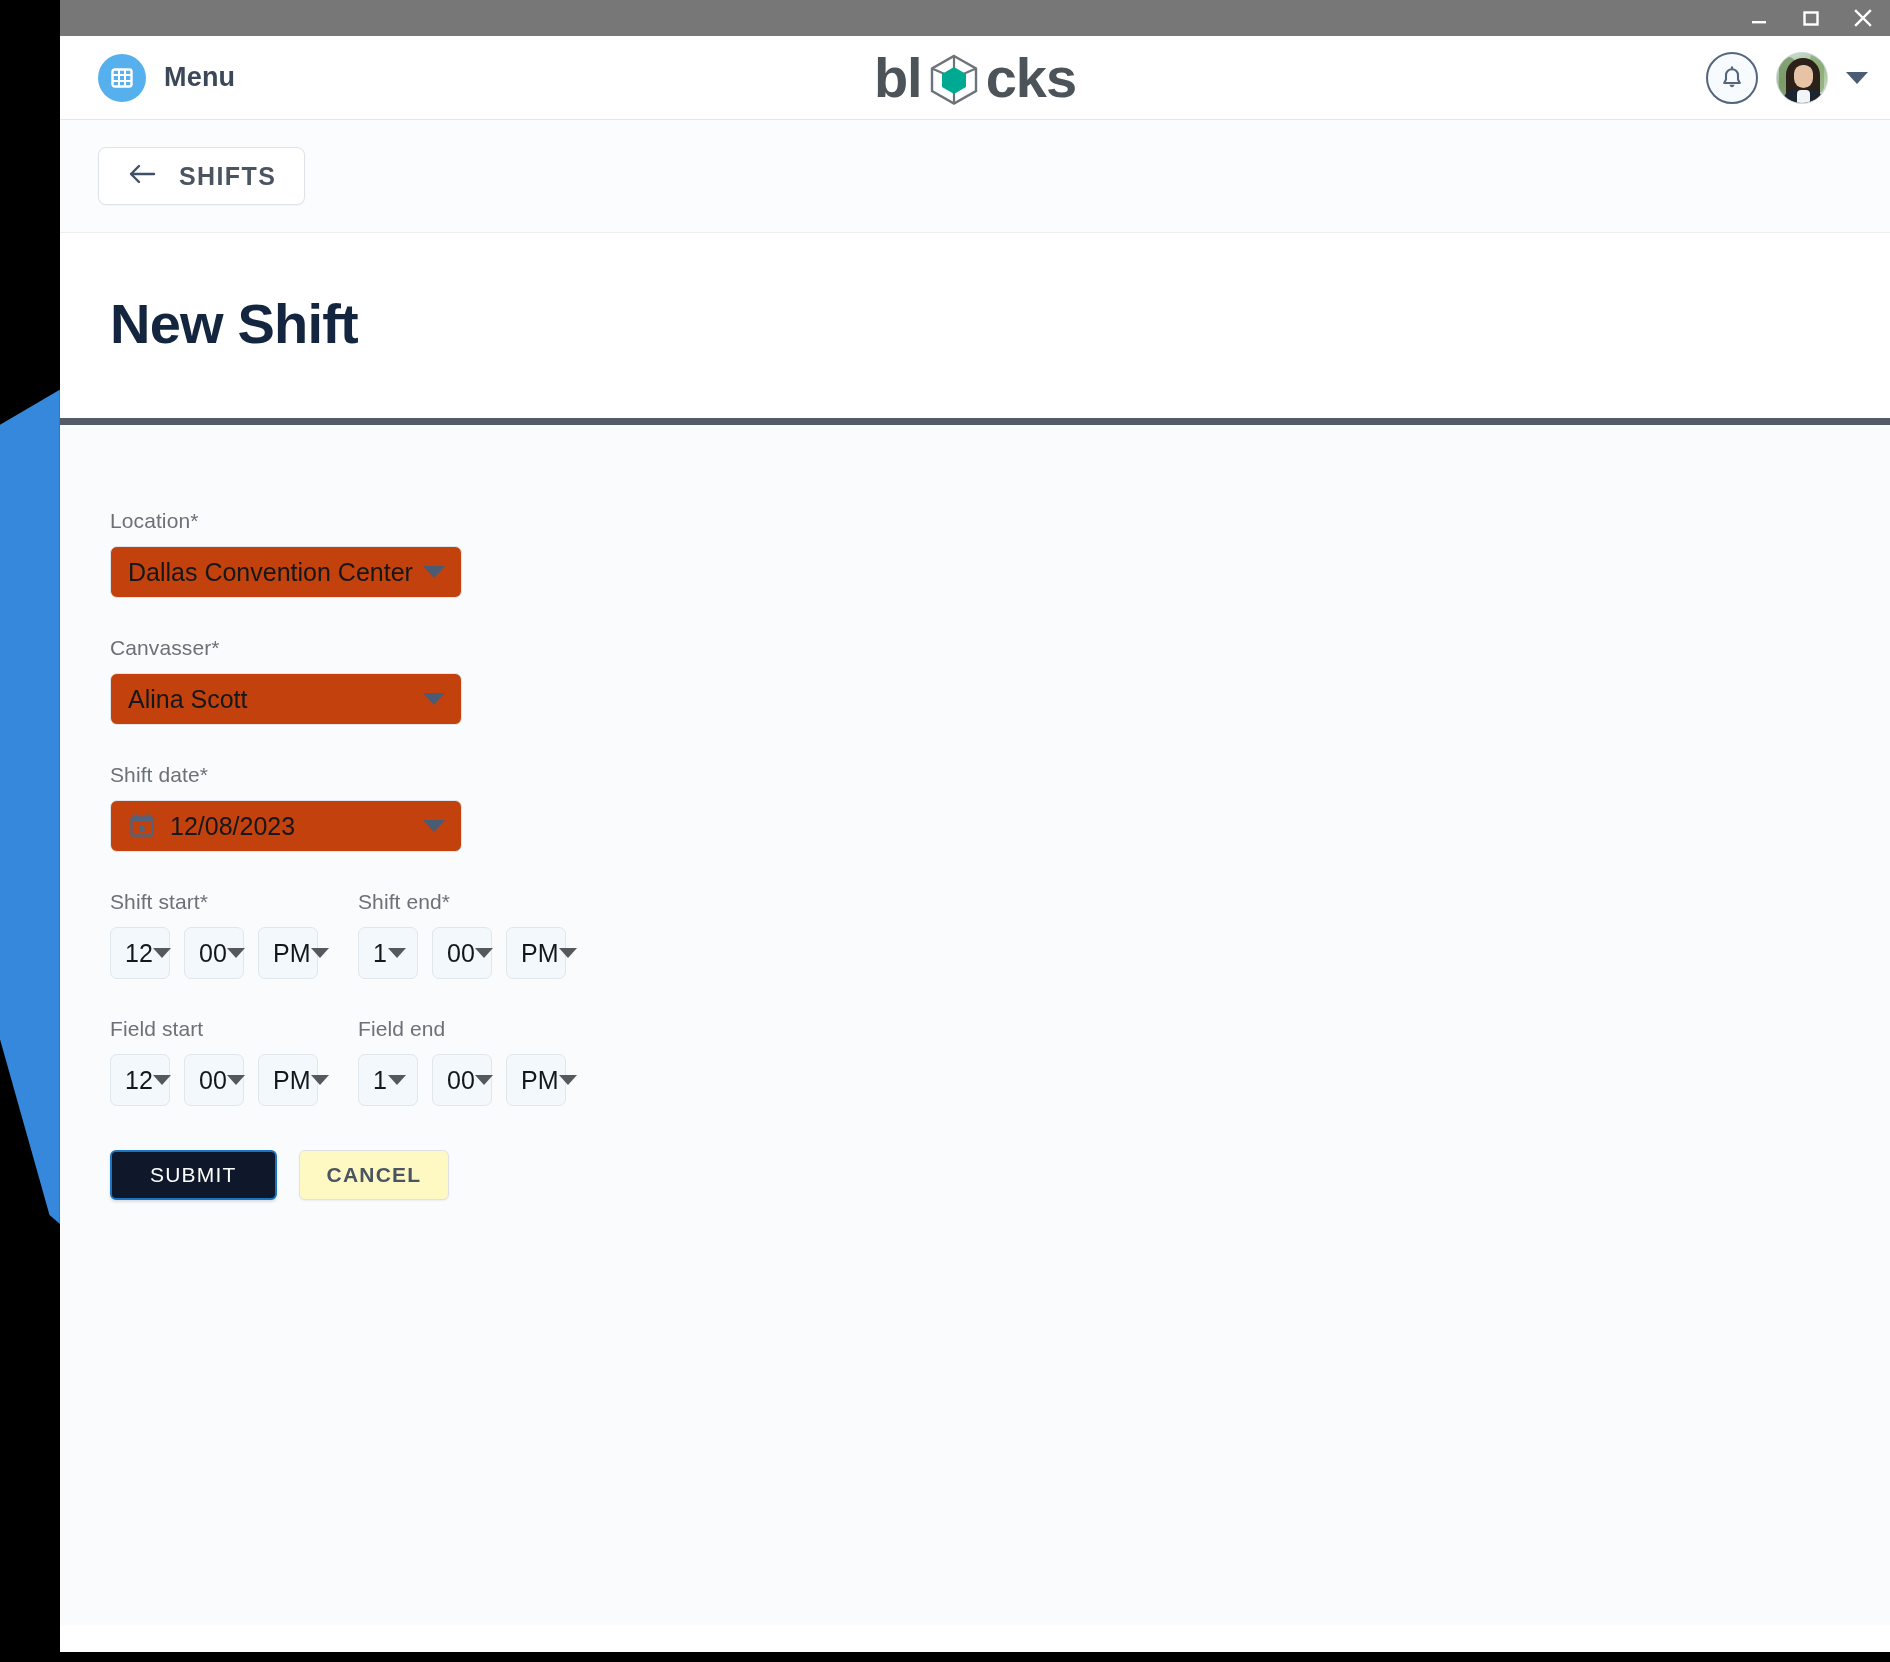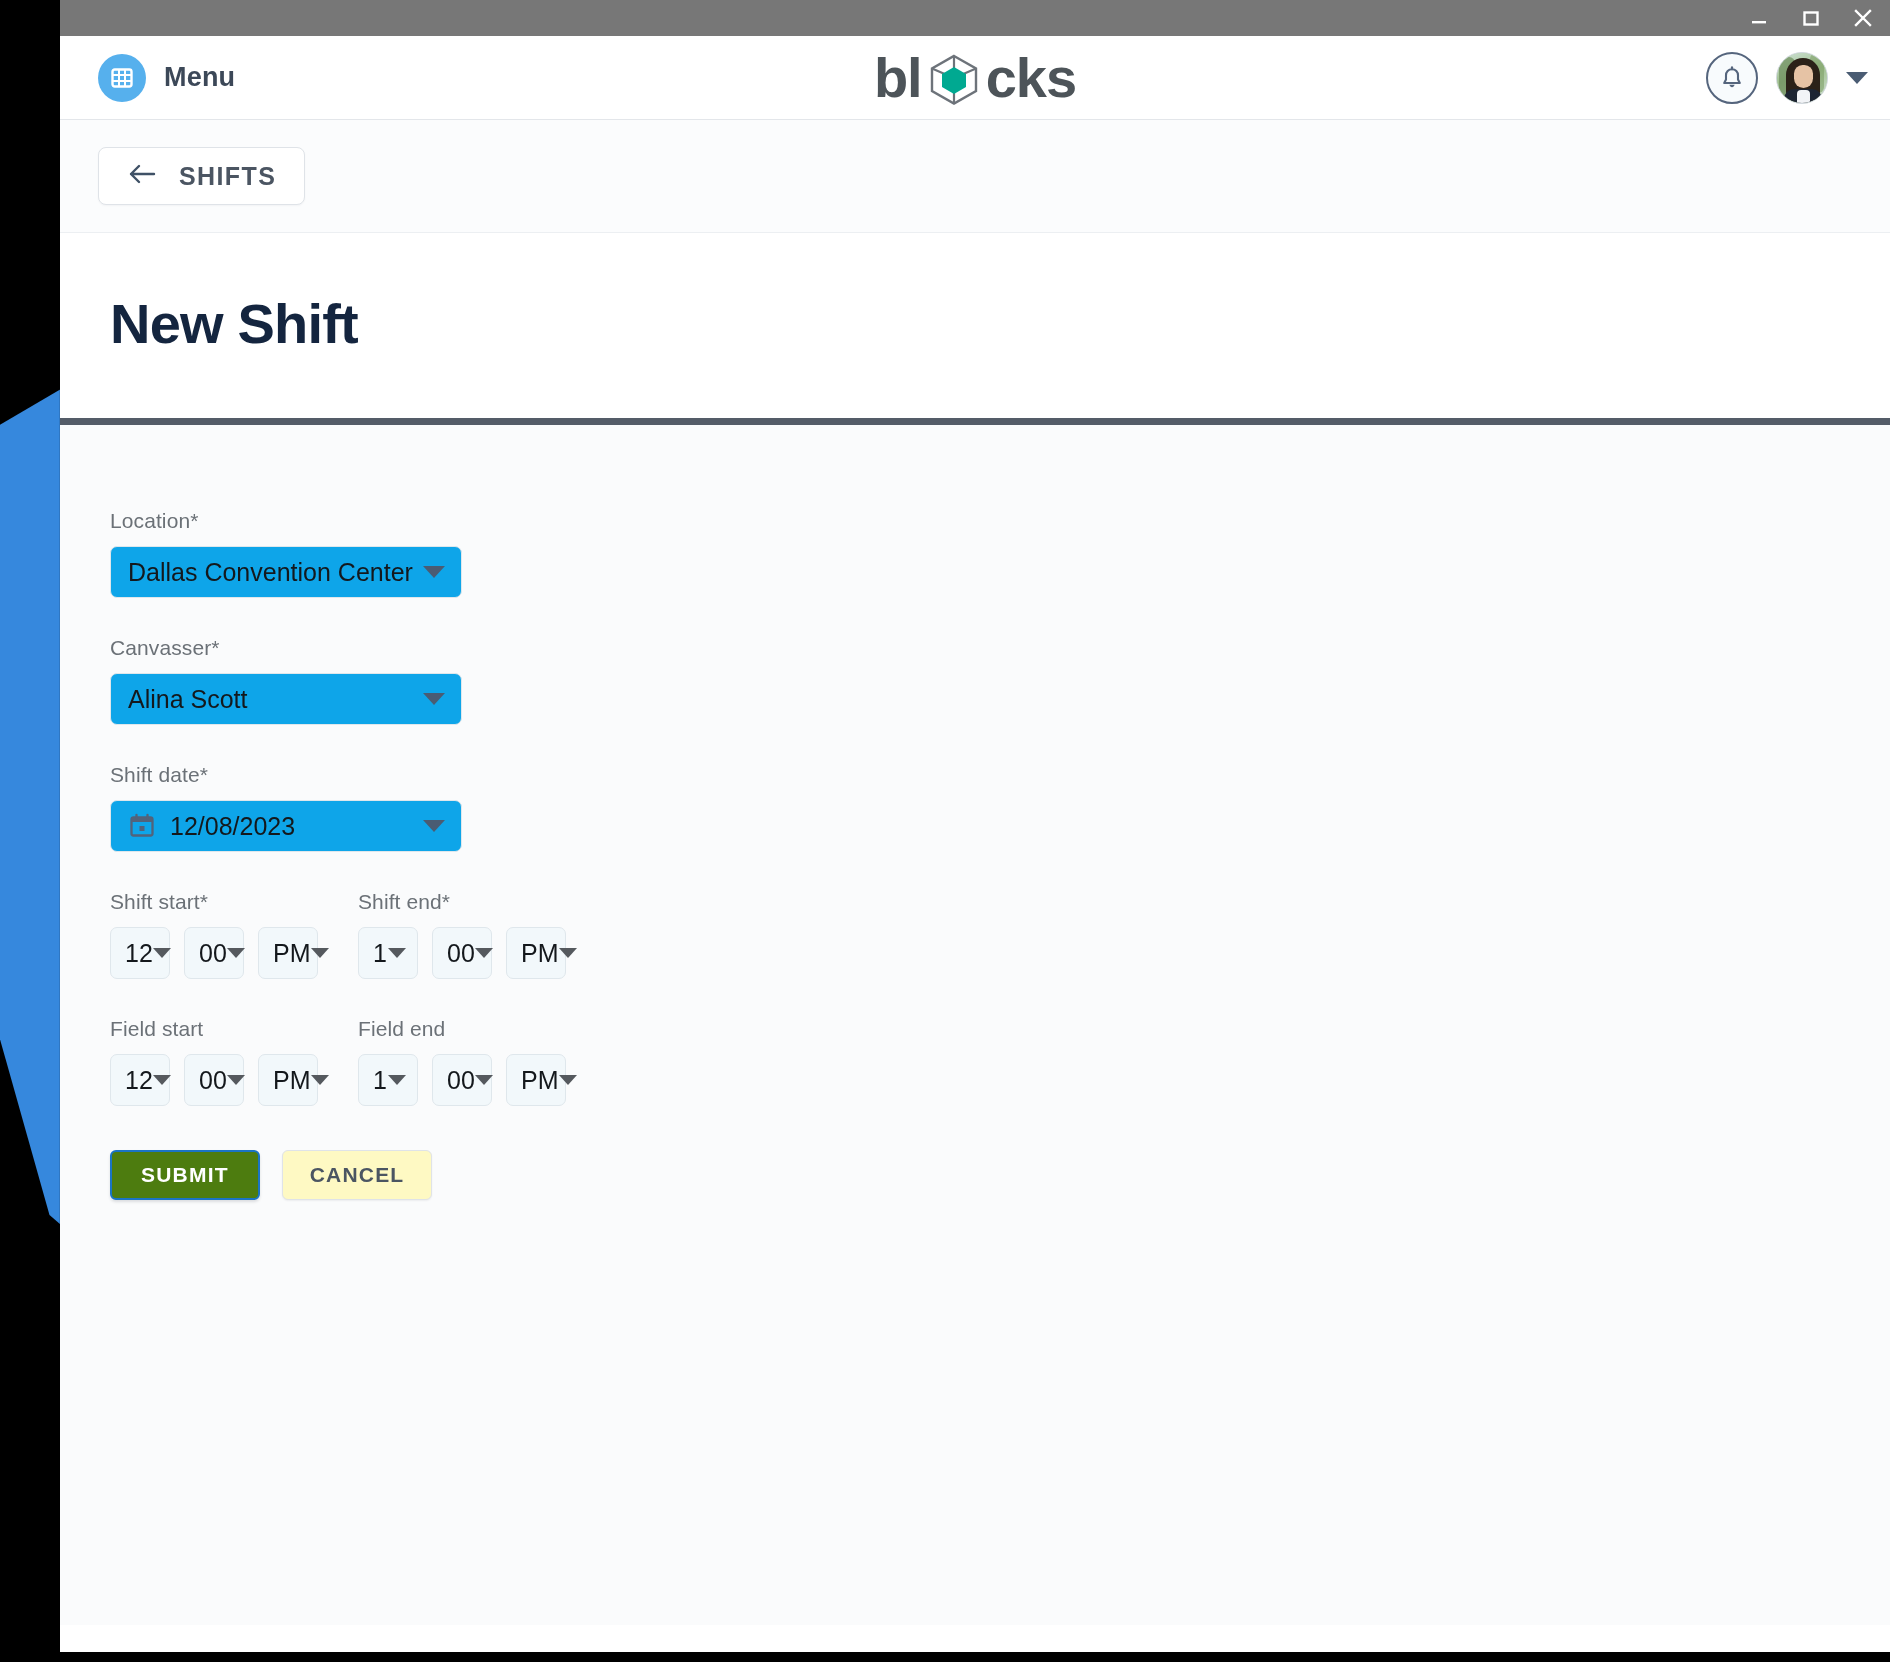--- a/index.html
+++ b/index.html
@@ -150,21 +150,21 @@
     min-height: 1200px;
     padding: 84px 0 0 50px;
   }
   .field { margin-bottom: 38px; }
   .field-label {
     font-size: 21px; color: #6b7177; margin-bottom: 13px;
     letter-spacing: 0.1px;
   }
   .select {
     height: 52px;
-    background: #0ea5e9;
+    background: #c2410c;
     border: 1px solid #dfe7ec;
     border-radius: 7px;
     display: inline-flex; align-items: center;
     padding: 0 16px 0 17px;
   }
   .select.wide { width: 352px; justify-content: space-between; }
   .select .value { font-size: 25px; color: #14181c; }
   .chev-big {
     width: 0; height: 0;
     border-left: 11px solid transparent;
@@ -189,26 +189,26 @@
     background: #f2f8fb;
     border: 1px solid #dfe7ec;
     border-radius: 7px;
     display: flex; align-items: center; justify-content: space-between;
     padding: 0 11px 0 14px;
   }
   .sel-sm .value { font-size: 25px; color: #14181c; }
 
   .btn-row { display: flex; gap: 22px; margin-top: 44px; }
   .btn-primary {
-    height: 50px; padding: 0 29px;
-    background: #4d7c0f;
+    height: 50px; padding: 0 38px;
+    background: #0f172a;
     border: 2px solid #1a74c4;
     border-radius: 6px;
     color: #ffffff;
-    font-size: 21px; font-weight: bold; letter-spacing: 1.2px;
+    font-size: 21px; font-weight: normal; letter-spacing: 1.2px;
     display: flex; align-items: center; justify-content: center;
     box-shadow: 0 2px 3px rgba(16,24,40,0.13);
   }
   .btn-secondary {
     height: 50px; padding: 0 27px;
     background: #fef9c3;
     border: 1px solid #dfe3e8;
     border-radius: 6px;
     color: #4b5562;
     font-size: 21px; font-weight: bold; letter-spacing: 1.2px;

